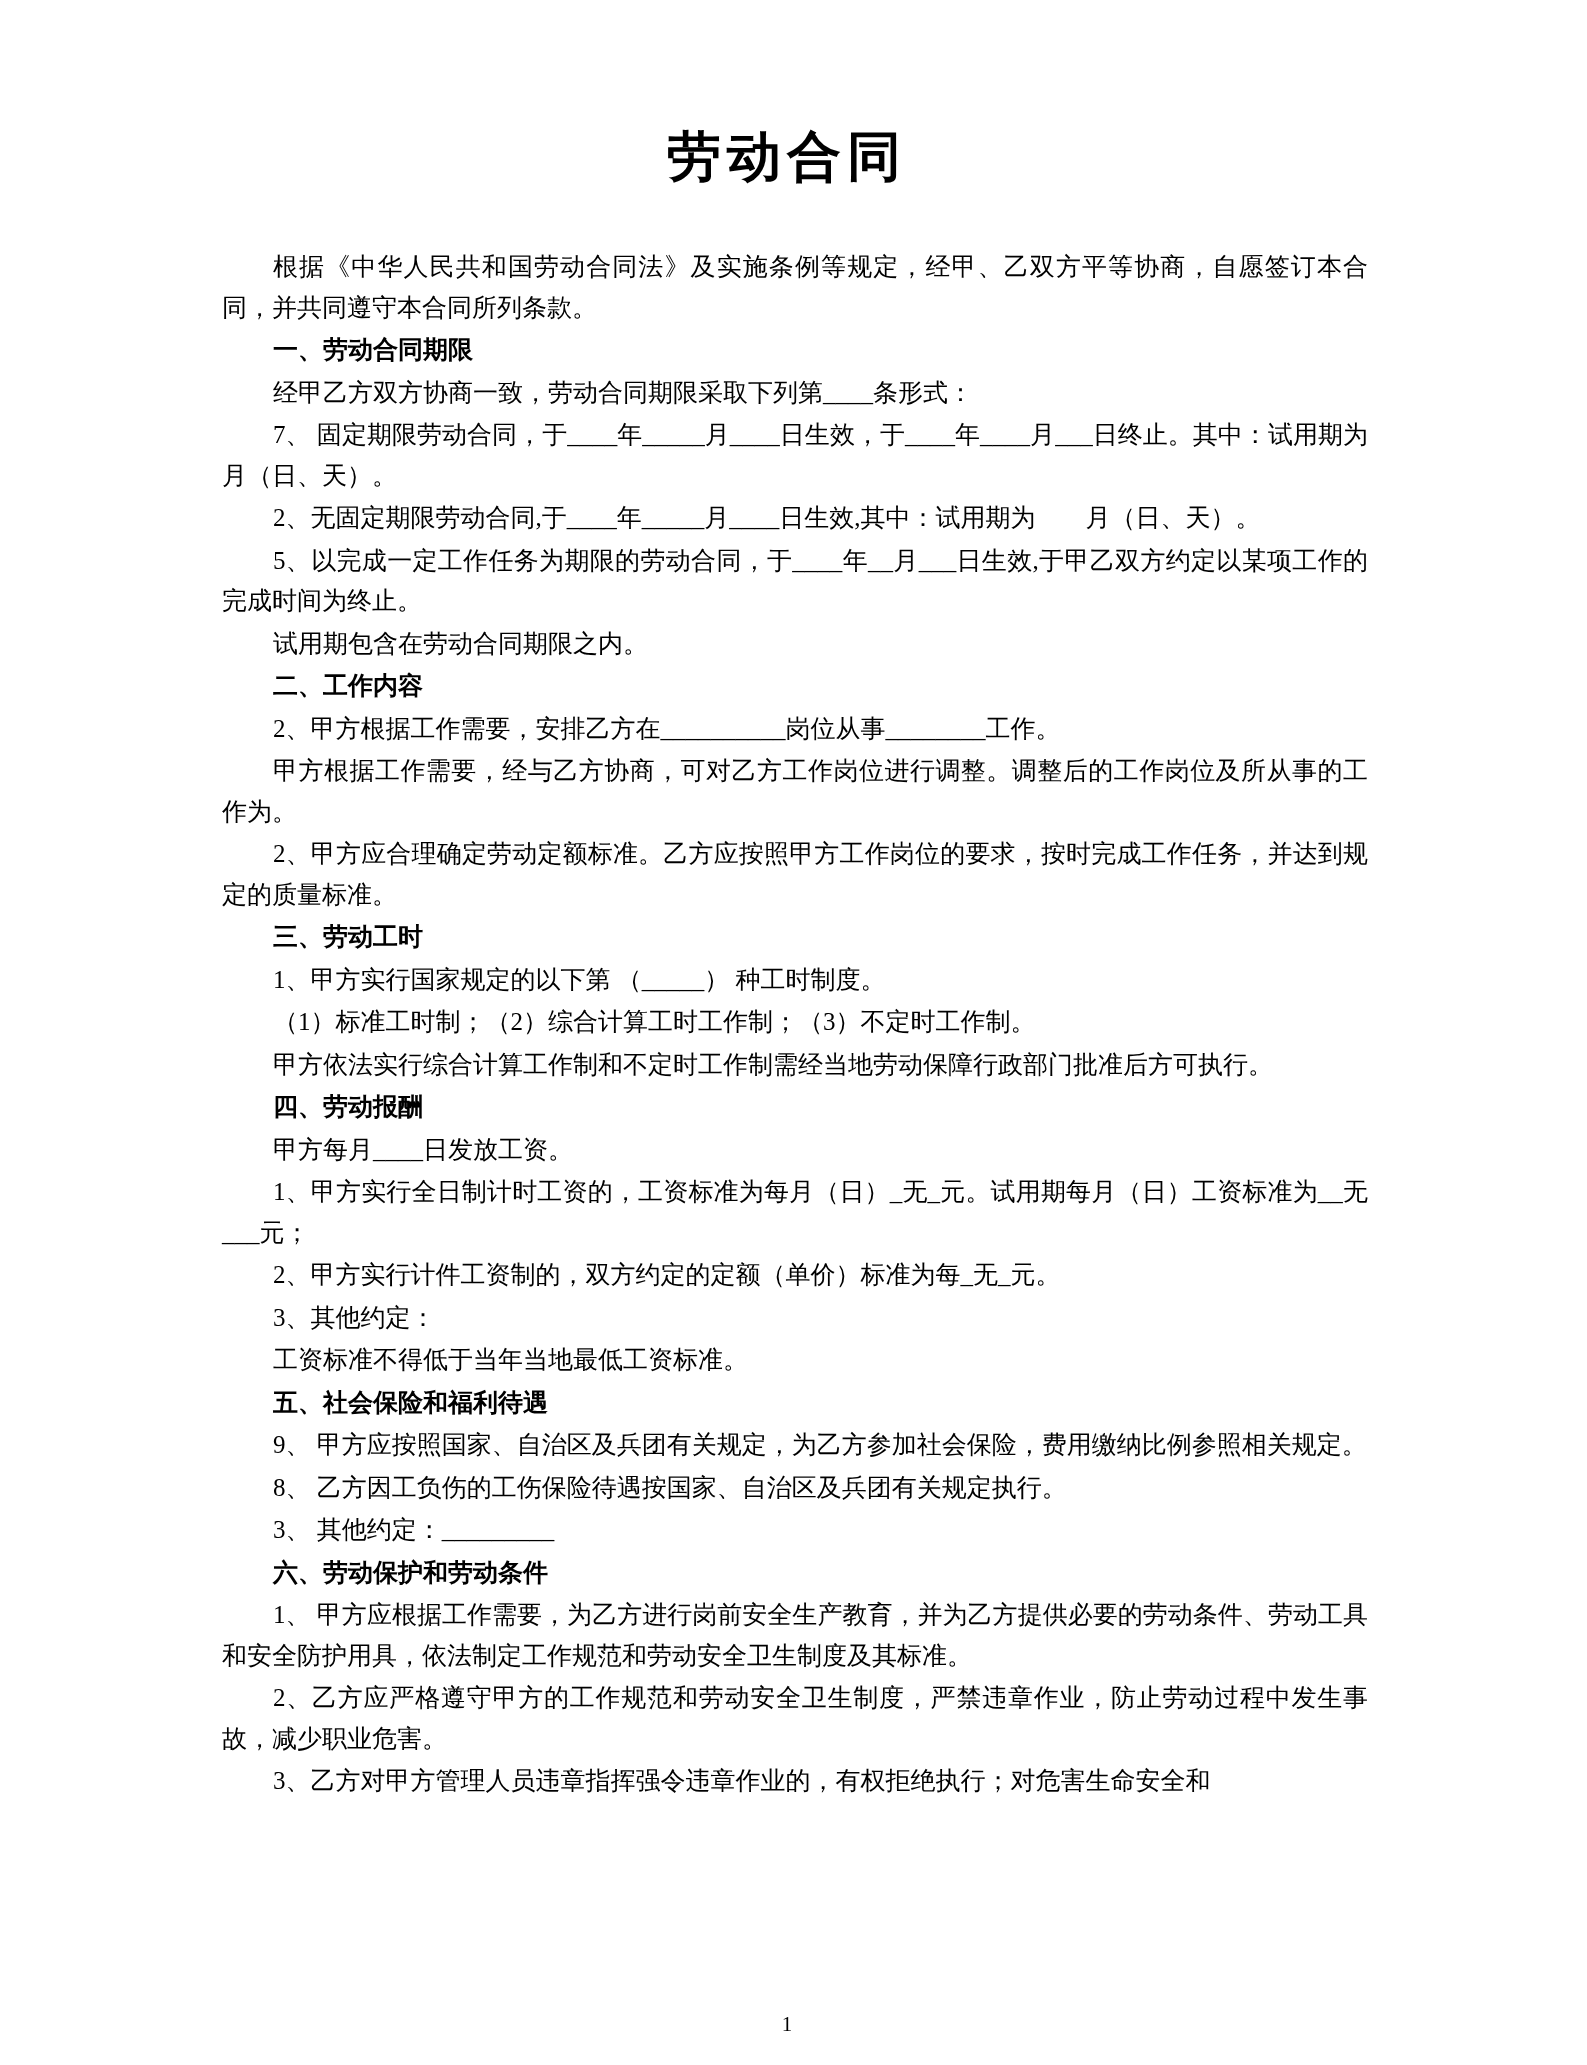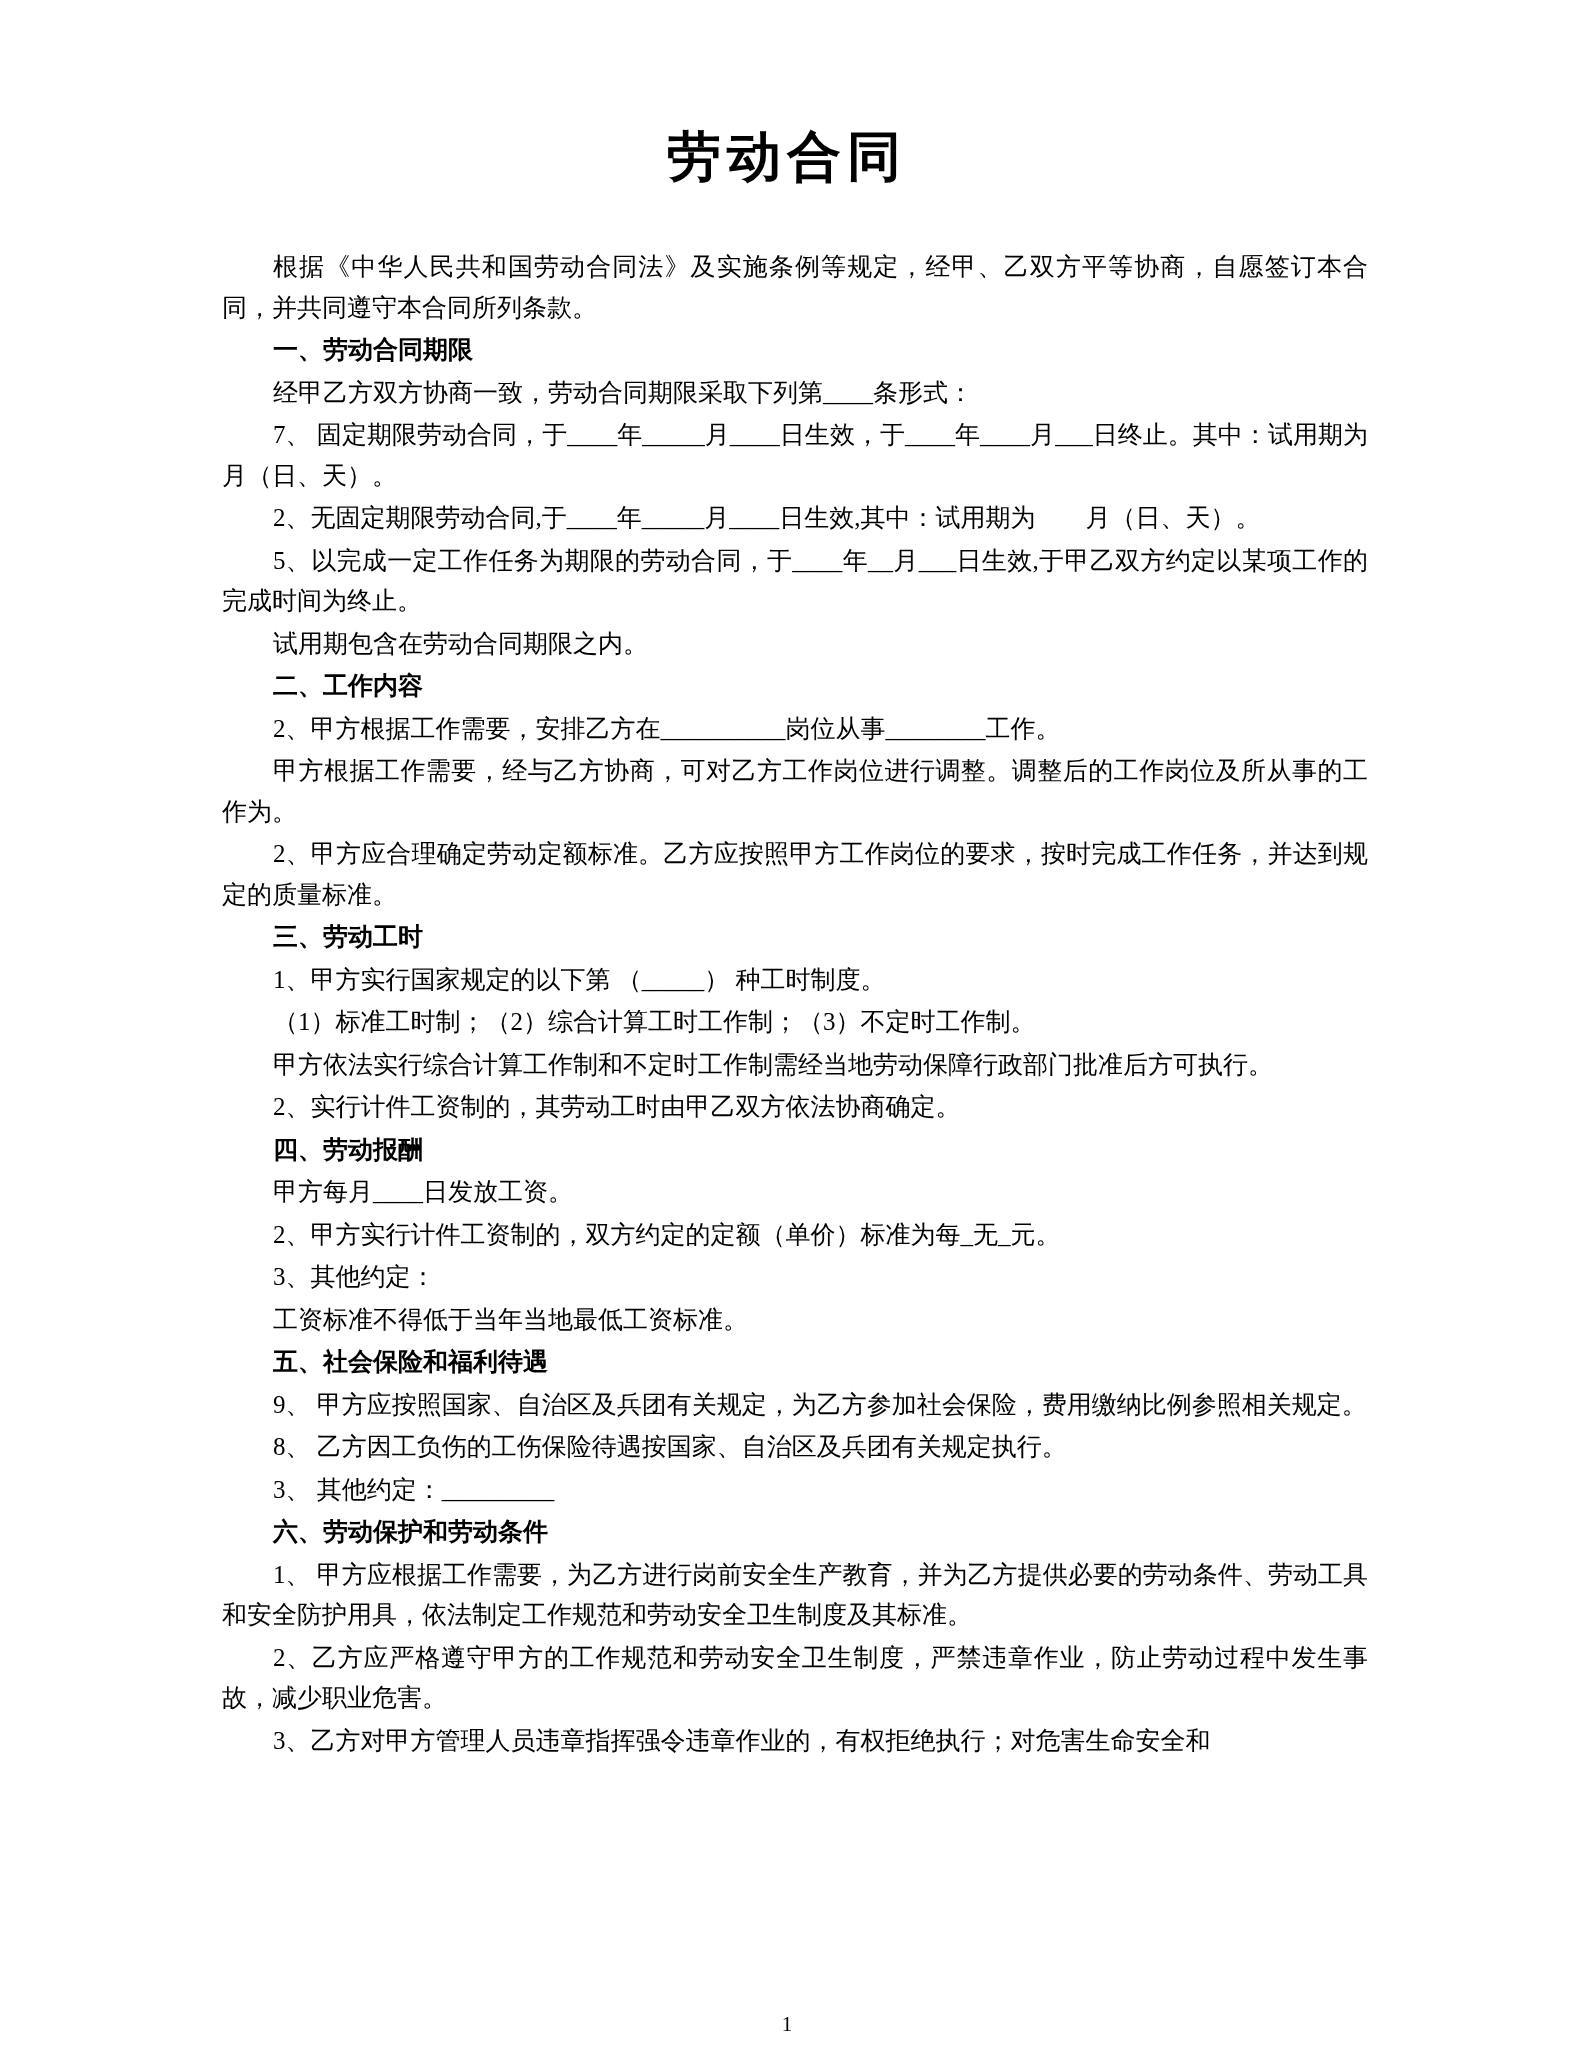--- a/index.html
+++ b/index.html
@@ -82,24 +82,24 @@
 
     <p class="heading">二、工作内容</p>
     <p class="ind">2、甲方根据工作需要，安排乙方在__________岗位从事________工作。</p>
     <p class="ind">甲方根据工作需要，经与乙方协商，可对乙方工作岗位进行调整。调整后的工作岗位及所从事的工作为。</p>
     <p class="ind">2、甲方应合理确定劳动定额标准。乙方应按照甲方工作岗位的要求，按时完成工作任务，并达到规定的质量标准。</p>
 
     <p class="heading">三、劳动工时</p>
     <p class="ind">1、甲方实行国家规定的以下第 （_____） 种工时制度。</p>
     <p class="ind">（1）标准工时制；（2）综合计算工时工作制；（3）不定时工作制。</p>
     <p class="ind">甲方依法实行综合计算工作制和不定时工作制需经当地劳动保障行政部门批准后方可执行。</p>
-    <p class="ind">2、实行计件工资制的，其劳动工时由甲乙双方依法协商确定。</p>
 
     <p class="heading">四、劳动报酬</p>
     <p class="ind">甲方每月____日发放工资。</p>
+    <p class="ind">1、甲方实行全日制计时工资的，工资标准为每月（日）_无_元。试用期每月（日）工资标准为__无___元；</p>
     <p class="ind">2、甲方实行计件工资制的，双方约定的定额（单价）标准为每_无_元。</p>
     <p class="ind">3、其他约定：</p>
     <p class="ind">工资标准不得低于当年当地最低工资标准。</p>
 
     <p class="heading">五、社会保险和福利待遇</p>
     <p class="ind">9、  甲方应按照国家、自治区及兵团有关规定，为乙方参加社会保险，费用缴纳比例参照相关规定。</p>
     <p class="ind">8、  乙方因工负伤的工伤保险待遇按国家、自治区及兵团有关规定执行。</p>
     <p class="ind">3、  其他约定：_________</p>
 
     <p class="heading">六、劳动保护和劳动条件</p>

